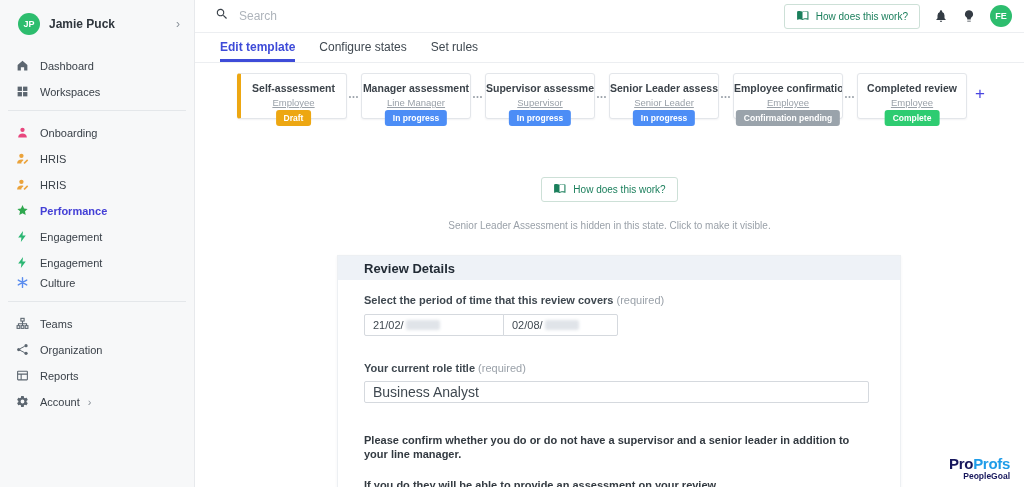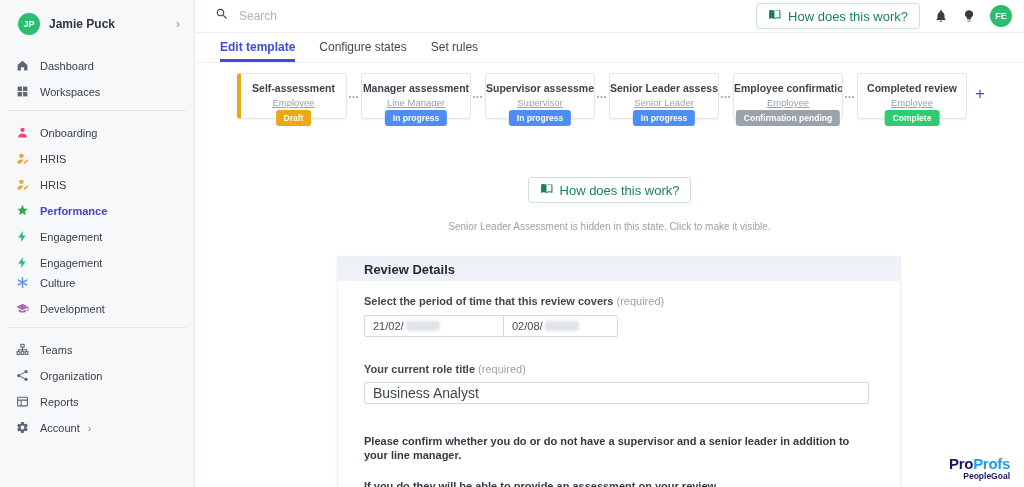--- a/index.html
+++ b/index.html
@@ -33,21 +33,21 @@
     padding:0 12px 0 20px; }
   .search-wrap { display:flex; align-items:center; flex:1; }
   .search-wrap svg { width:14px; height:14px; color:#3a4149; }
   .search-input { border:none; outline:none; background:transparent; font-size:12px;
     color:#3a4149; margin-left:10px; width:300px; font-family:"Liberation Sans",sans-serif; }
   .search-input::placeholder { color:#aeb4bb; }
   .top-right { display:flex; align-items:center; gap:14px; }
   .help-btn { display:flex; align-items:center; gap:7px; border:1px solid #cde0d7;
     border-radius:3px; background:#fff; padding:4px 11px; cursor:pointer; }
   .help-btn svg { width:13px; height:13px; color:#1b7f5c; }
-  .help-btn span { font-size:13px; color:#1b7f5c; }
+  .help-btn span { font-size:10px; color:#1b7f5c; }
   .icon-btn { background:none; border:none; cursor:pointer; display:flex; align-items:center; }
   .icon-btn svg { width:14px; height:14px; color:#343c44; }
 
   .tabs { height:30px; border-bottom:1px solid #eceef1; display:flex; align-items:stretch;
     padding-left:25px; gap:24px; }
   .tab { font-size:12px; color:#3f4850; display:flex; align-items:center; cursor:pointer;
     border-bottom:3px solid transparent; padding-top:2px; }
   .tab.active { color:#3e4bd8; font-weight:bold; border-bottom-color:#3e4bd8; }
 
   .content { flex:1; position:relative; overflow:hidden; }
@@ -192,29 +192,20 @@
         <span class="lbl">Engagement</span>
       </div>
       <div class="side-item" style="margin-top:1px">
         <span class="icon c-blue">
           <svg viewBox="0 0 24 24" fill="none" stroke="currentColor" stroke-width="2.6" stroke-linecap="round">
               <path d="M12 3v18M4.2 7.5l15.6 9M19.8 7.5l-15.6 9"></path>
             </svg>
           </span>
         <span class="lbl">Culture</span>
       </div>
-      <div class="side-item" style="margin-top:7px">
-        <span class="icon c-mauve">
-          <svg viewBox="0 0 24 24" fill="currentColor">
-              <path d="M12 3L1 9l11 6 9-4.9V17h2V9L12 3z"></path>
-              <path d="M5 13.2v3.3c0 1.7 3.1 3 7 3s7-1.3 7-3v-3.3l-7 3.8-7-3.8z"></path>
-            </svg>
-          </span>
-        <span class="lbl">Development</span>
-      </div>
     </div>
 
     <div class="side-div"></div>
 
     <div class="side-group" style="margin-top:12px">
       <div class="side-item">
         <span class="icon c-grey">
           <svg viewBox="0 0 24 24" fill="none" stroke="currentColor" stroke-width="2">
               <rect x="9" y="2.5" width="6" height="5"></rect>
               <rect x="2" y="16" width="5" height="5"></rect>

